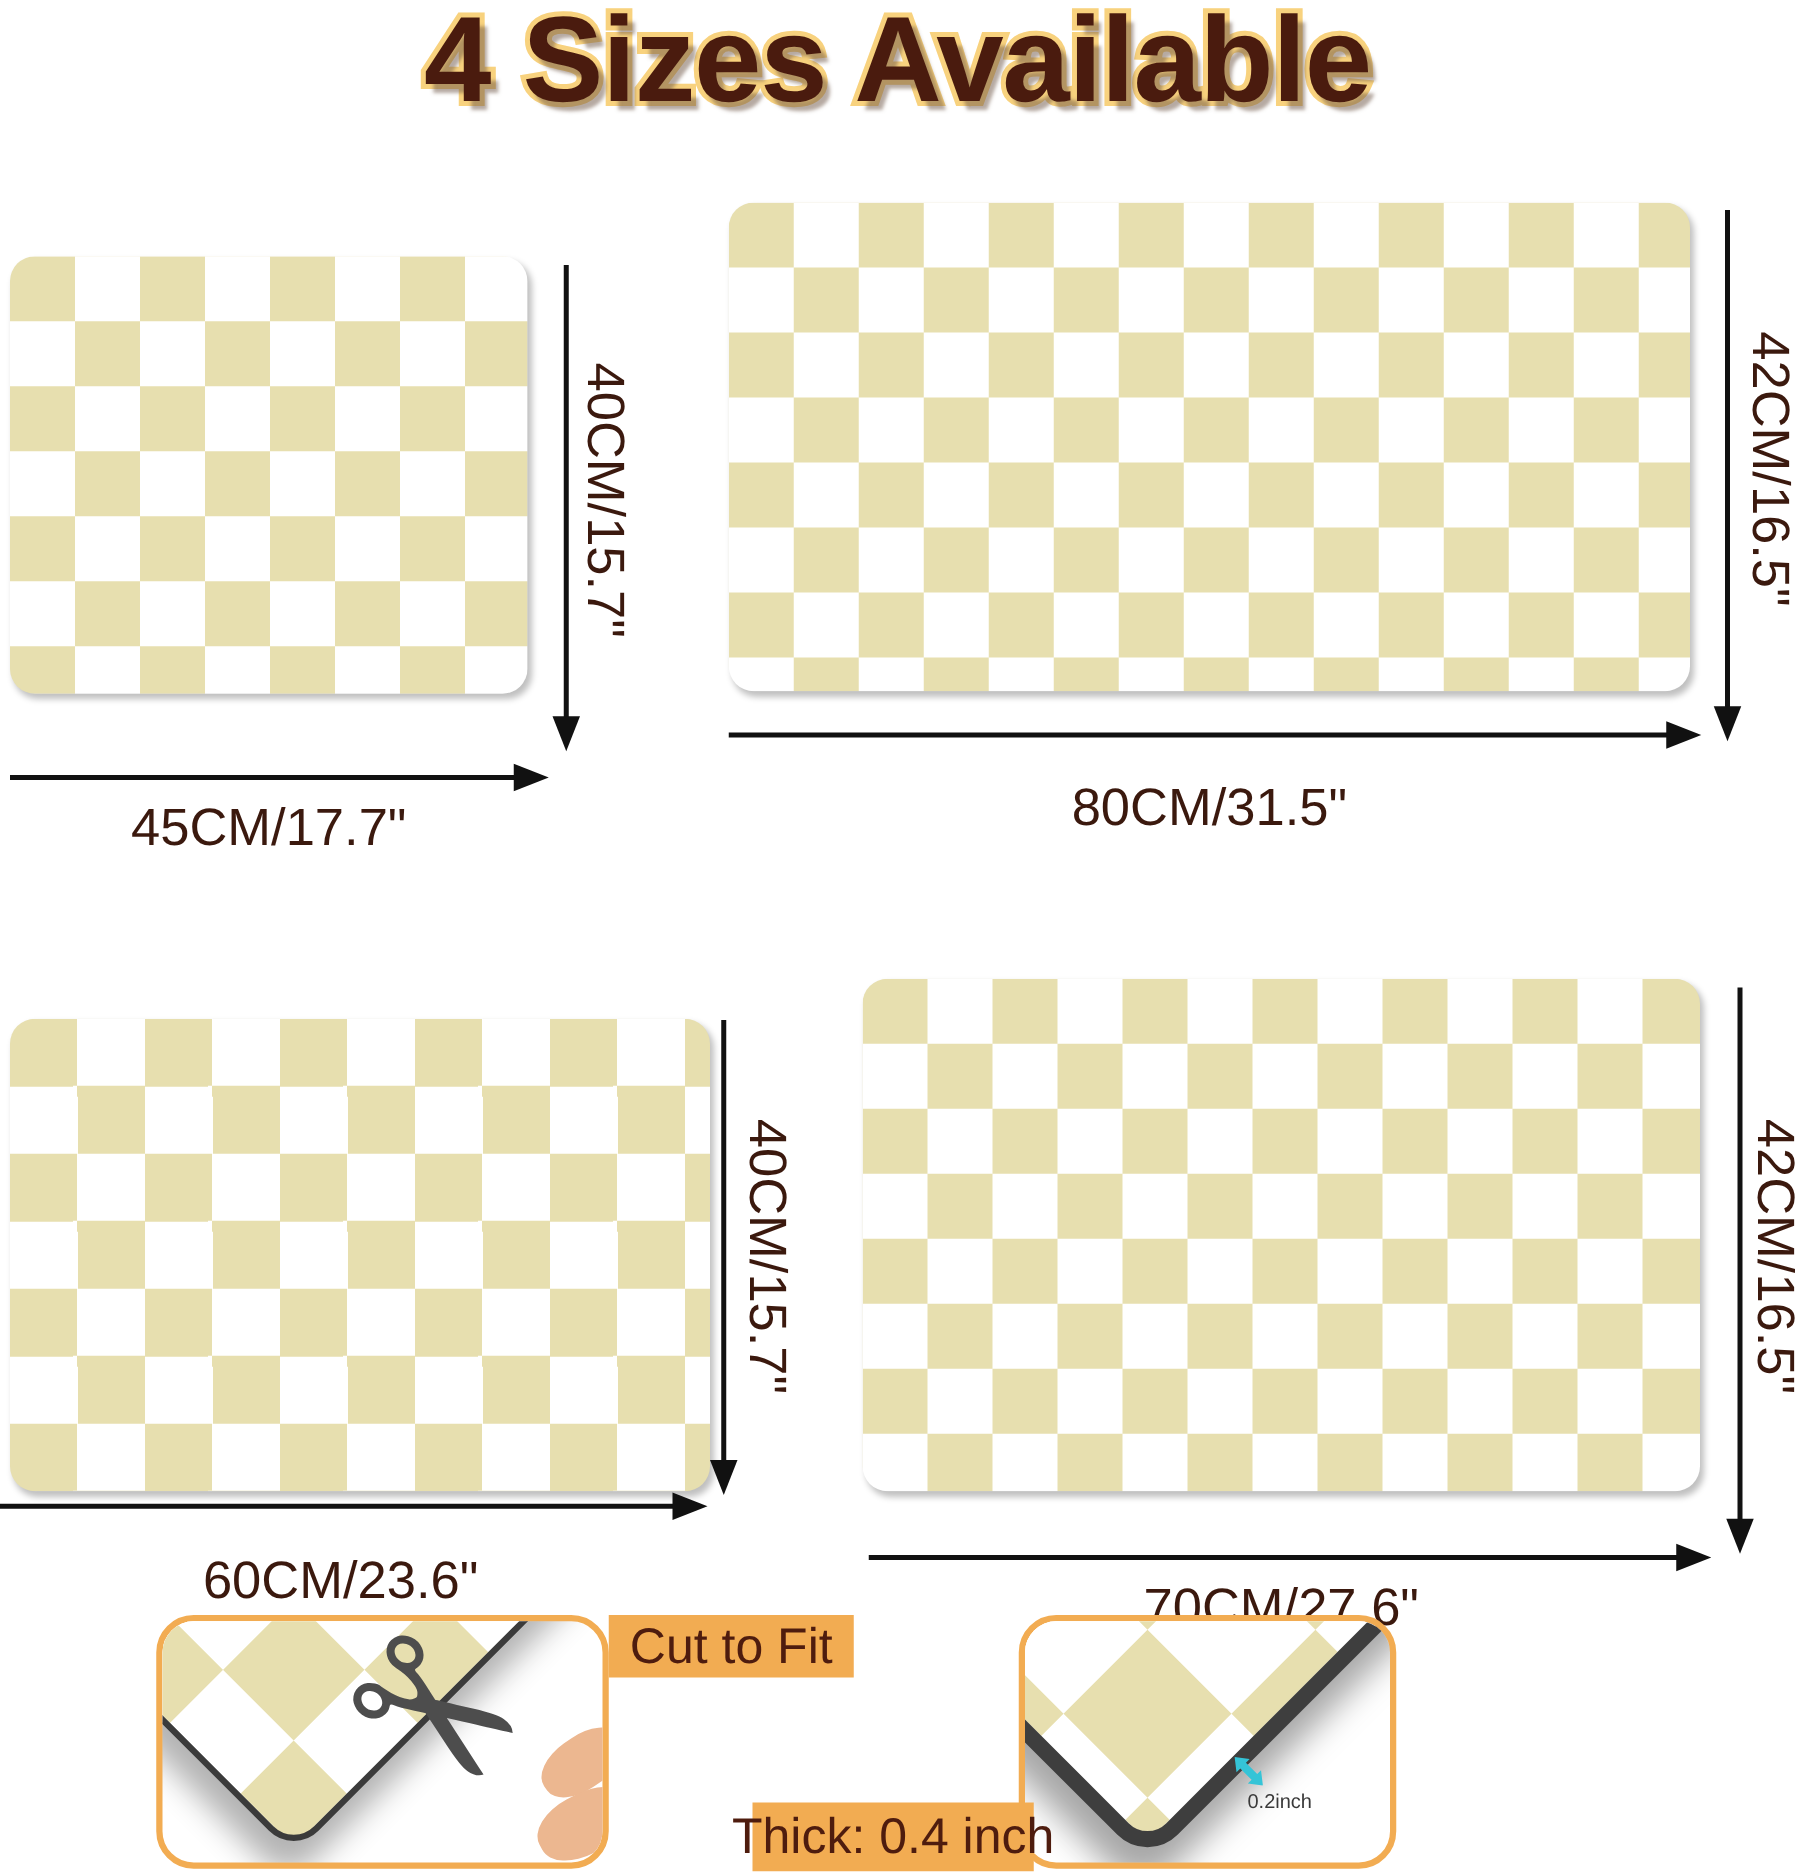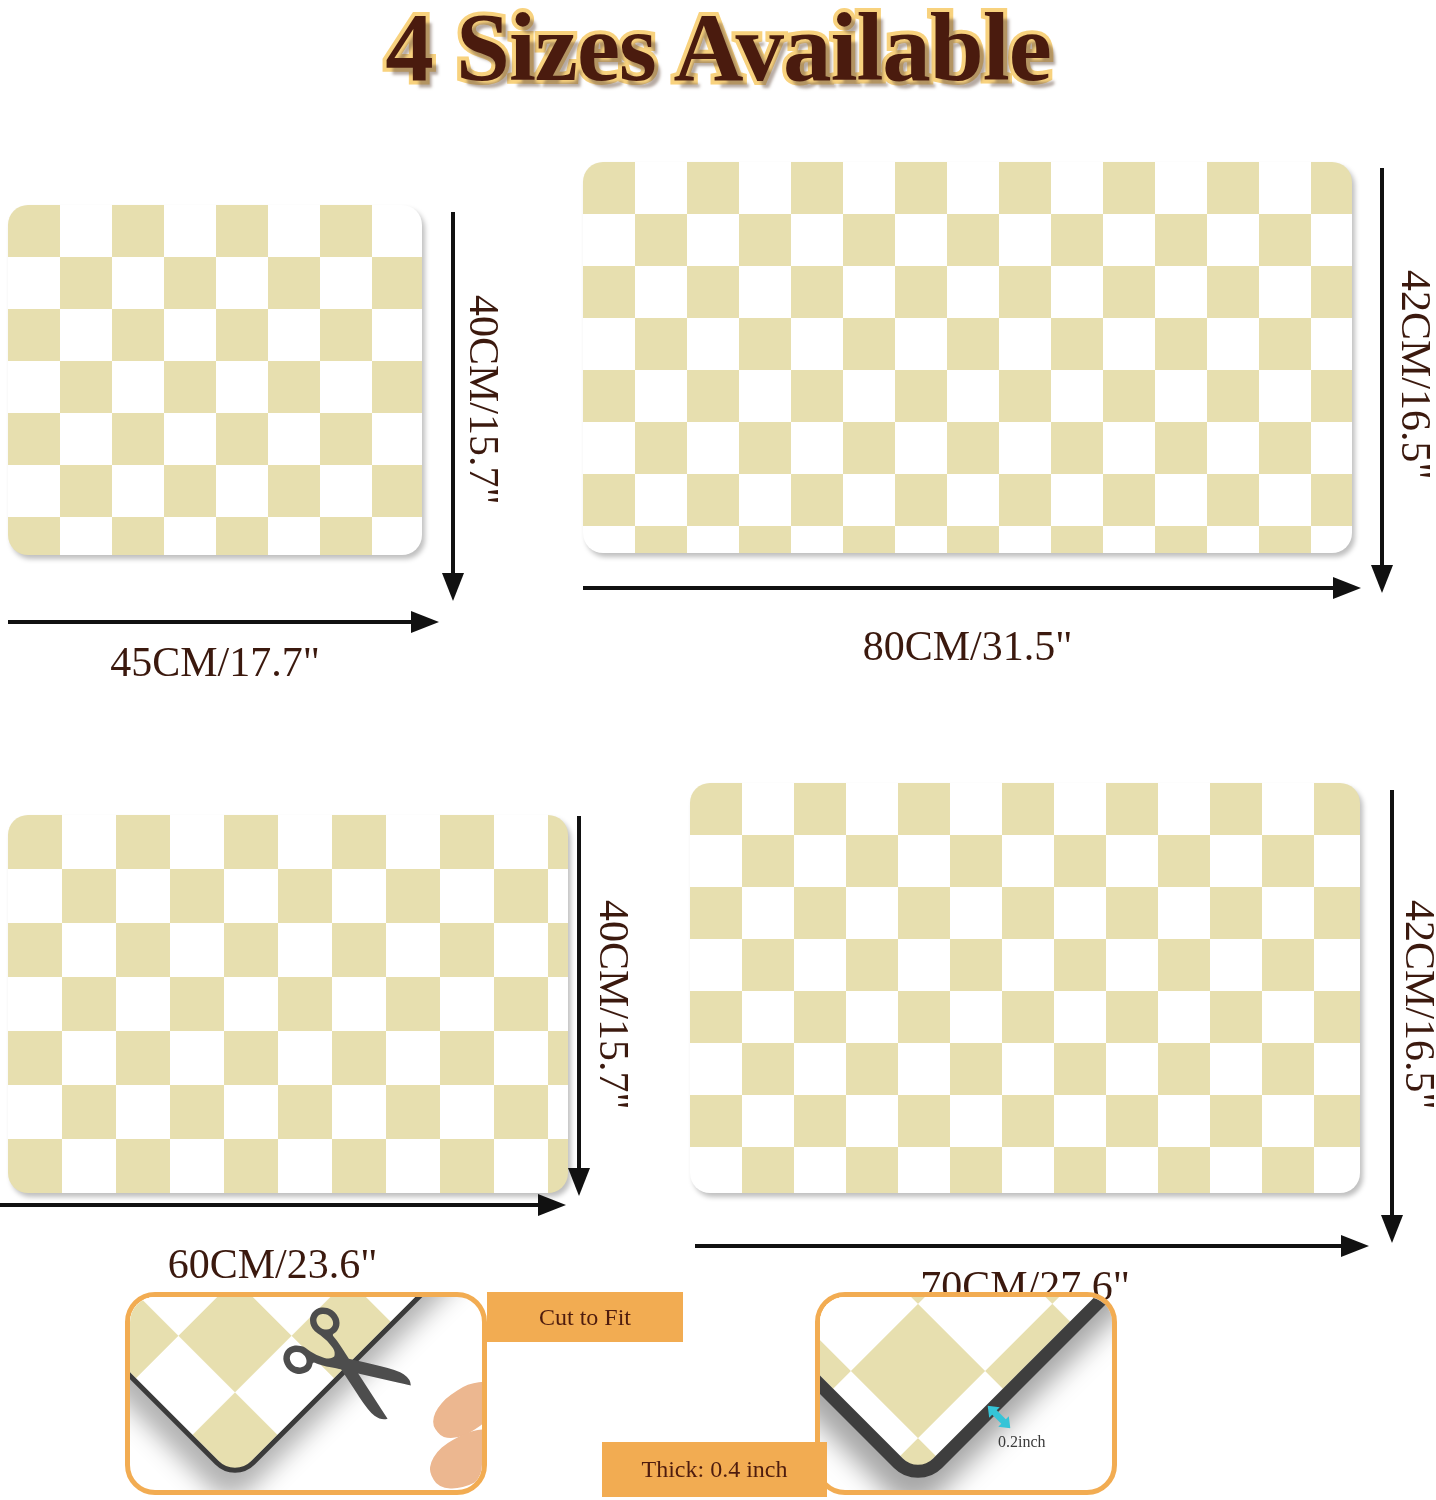--- a/index.html
+++ b/index.html
@@ -1,18 +1,18 @@
 <!DOCTYPE html>
 <html style="--beige: #E7DFAF; --mat-white: #FFFFFF; --accent-orange: #F2AC52; --label-text: #4E1C0E; --dimension-text: #3B190E; --title-fill: #4A1B0E; --title-stroke: #F8D27E; --arrow-black: #111111; --marker-cyan: #35C4D7;"><head>
 <meta charset="utf-8">
 <style>
   html,body { margin:0; padding:0; background:#fff; }
   .stage {
     position:relative; width:1436px; height:1500px; overflow:hidden;
-    background:#fff; font-family:Liberation Serif, serif;
+    background:#fff; font-family:Liberation Sans, sans-serif;
   }
 
   
   .title {
     position:absolute; top:-8px; left:0; width:100%; margin:0;
     text-align:center; font-size:97px; font-weight:bold; letter-spacing:-1px;
     color:var(--title-fill,#4A1B0E);
     -webkit-text-stroke:8px var(--title-stroke,#F8D27E);
     paint-order:stroke fill;
     text-shadow:6px 7px 3px rgba(110,85,70,0.5);
@@ -92,21 +92,21 @@
   .f1 { right:-20px; top:92px;  width:72px; height:42px; transform:rotate(-35deg); }
   .f2 { right:-26px; top:138px; width:80px; height:48px; transform:rotate(-28deg); }
 
   .thick-marker { position:absolute; left:168px; top:104px; width:22px; height:32px;
     transform:rotate(-45deg); }
   .thick-text { position:absolute; left:178px; top:136px; font-size:16px; color:#3a3a3a; }
 
   
   .tag {
     position:absolute; background:var(--accent-orange,#F2AC52); color:var(--label-text,#4E1C0E);
-    font-size:24px; display:flex; align-items:center; justify-content:center;
+    font-size:40px; display:flex; align-items:center; justify-content:center;
     white-space:nowrap; z-index:5;
   }
   .tag-cut   { left:487px; top:1292px; width:196px; height:50px; }
   .tag-thick { left:602px; top:1442px; width:225px; height:55px; }
 </style>
 </head>
 <body>
 
 <div class="stage">
 

